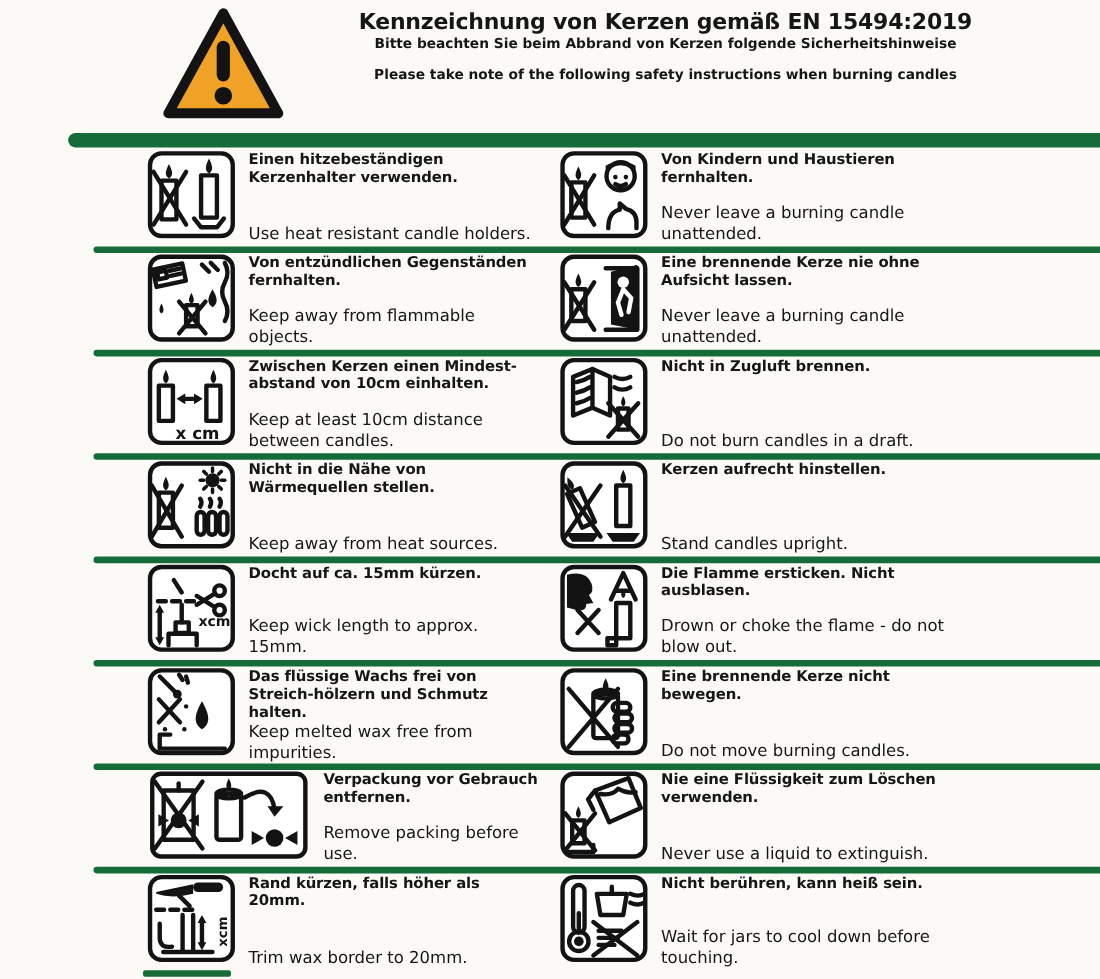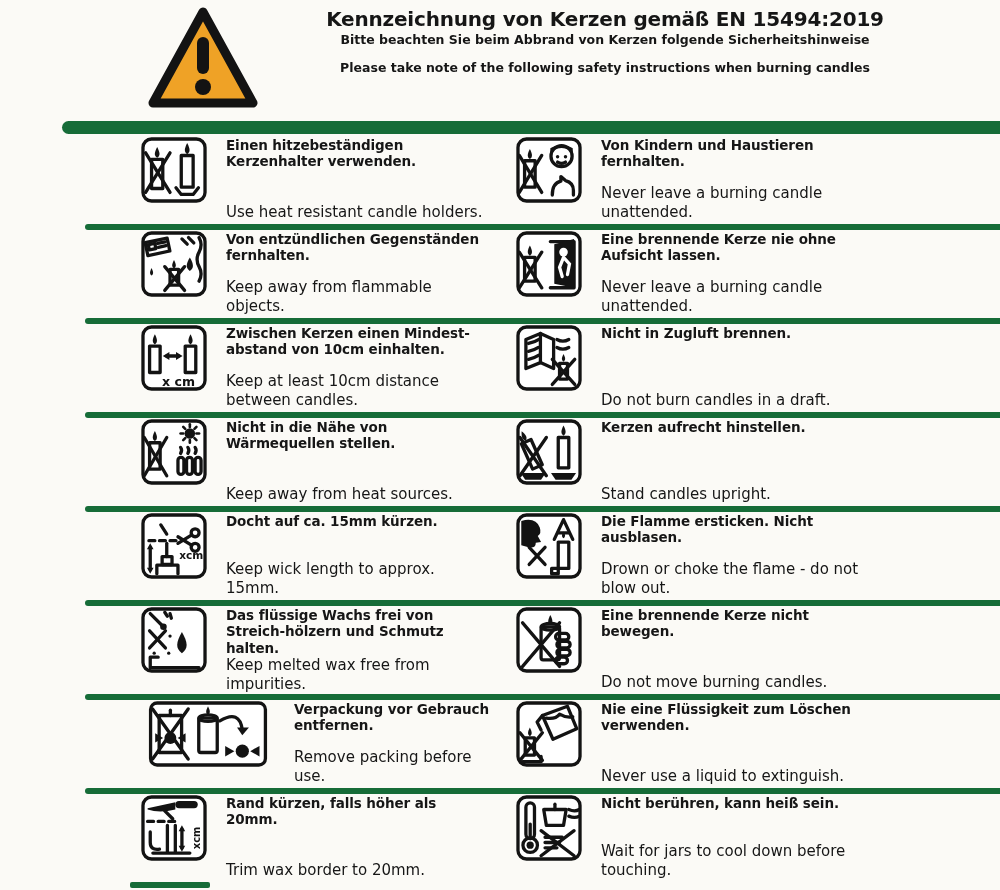--- a/index.html
+++ b/index.html
@@ -22,21 +22,21 @@
 
   .divider-top{height:13px;background:#166c38;margin-left:62px;border-radius:8px 0 0 8px;}
 
   
   .rows{margin-top:3px;}
   .row{height:86px;display:flex;padding-left:133px;}
   .divider{height:6px;background:#166c38;margin:1px 0 1px 85px;border-radius:4px 0 0 4px;}
   .divider-frag{height:6px;background:#166c38;margin:1px 0 0 130px;width:80px;border-radius:2px;}
 
   .cell{width:375px;display:flex;gap:11px;align-items:flex-start;}
-  .icon-box{width:82px;height:66px;flex:none;}
+  .icon-box{width:82px;height:80px;flex:none;}
   .icon-box.wide{width:150px;}
   .icon-box svg{display:block;width:100%;height:100%;}
   .texts{display:flex;flex-direction:column;justify-content:space-between;height:84px;width:265px;}
   .cell.has-wide .texts{width:205px;}
   .de{font-weight:bold;font-size:13.5px;line-height:1.22;letter-spacing:-0.1px;}
   .en{font-size:15px;line-height:1.22;}
 
   
   .pg{stroke:#131313;stroke-width:5;fill:none;stroke-linecap:round;stroke-linejoin:round;}
   .pg-f{fill:#131313;stroke:none;}

